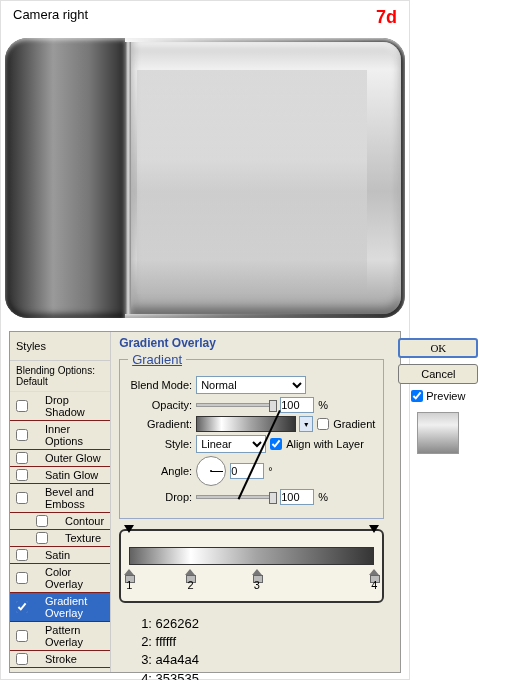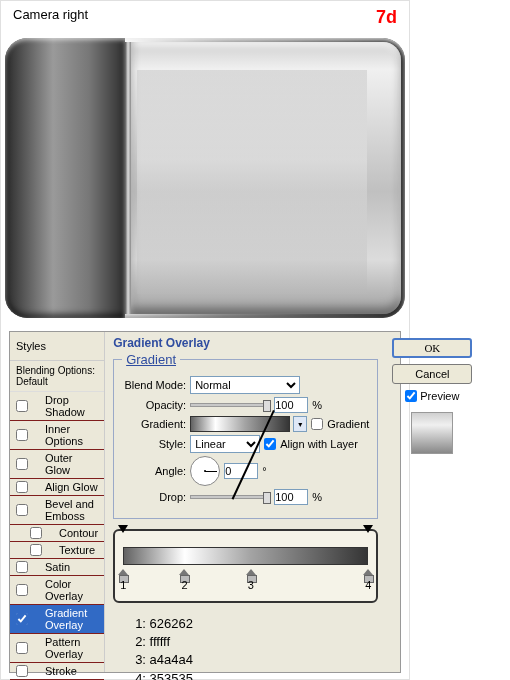--- a/index.html
+++ b/index.html
@@ -17,21 +17,21 @@
   .camera-right { position:absolute; left:31.5%; right:4px; top:4px; bottom:4px; border-radius:0 18px 18px 0; background: linear-gradient(to bottom, #d0d0d0,#f0f0f0 10%,#c0c0c0 55%,#dcdcdc 80%,#a0a0a0); box-shadow: inset 0 -6px 10px rgba(0,0,0,.35), inset 0 4px 6px rgba(255,255,255,.8);}
   .camera-right-inner { position:absolute; left:6px; top:28px; bottom:20px; right:34px; background: linear-gradient(to bottom, #c4c4c4,#e6e6e6 40%,#b8b8b8); opacity:.5; }
 
   .dialog { position:absolute; left:8px; right:8px; top:330px; bottom:6px; background:#ebe9dc; border:1px solid #999; display:flex; }
 
   .styles-panel { width:148px; border-right:1px solid #ccc; background:#ebe8d9; padding:0; font-size:11px; }
   .styles-header { padding:8px 6px; border-bottom:1px solid #ccc; }
   .styles-sub { padding:4px 6px; border-bottom:1px solid #ddd; font-size:10px; }
   .style-item { display:flex; align-items:center; gap:17px; padding:2px 6px; border-bottom:1px solid #7f1d1d; }
   .style-item input { width:12px; height:12px; }
-  .style-item.indent { padding-left:20px; }
+  .style-item.indent { padding-left:26px; }
   .style-item.active { background:#316ac5; color:#fff; }
   .style-item.active input { accent-color:#316ac5; }
 
   .settings-panel { flex:1; padding:4px 8px; font-size:11px; position:relative; }
   .go-title { color:#2f4da0; font-weight:bold; font-size:12px; }
   fieldset.gradient-box { border:1px solid #9aa9c8; padding:6px 8px 10px 8px; margin-top:2px; }
   fieldset.gradient-box legend { color:#2f4da0; font-size:13px; padding:0 4px;text-decoration:underline; }
   .row { display:flex; align-items:center; gap:4px; margin:3px 0; }
   .lbl { width:64px; text-align:right; }
   select { font-size:11px; border:1px solid #7b9ebd; background:#fff; height:18px; }
@@ -99,21 +99,21 @@
           <div class="style-item">
             <input type="checkbox" style="">
             <span>Inner Options</span>
           </div>
           <div class="style-item">
             <input type="checkbox" style="">
             <span>Outer Glow</span>
           </div>
           <div class="style-item">
             <input type="checkbox" style="">
-            <span>Align Glow</span>
+            <span>Satin Glow</span>
           </div>
           <div class="style-item">
             <input type="checkbox" style="">
             <span>Bevel and Emboss</span>
           </div>
           <div class="style-item indent">
             <input type="checkbox" style="">
             <span>Contour</span>
           </div>
           <div class="style-item indent">

